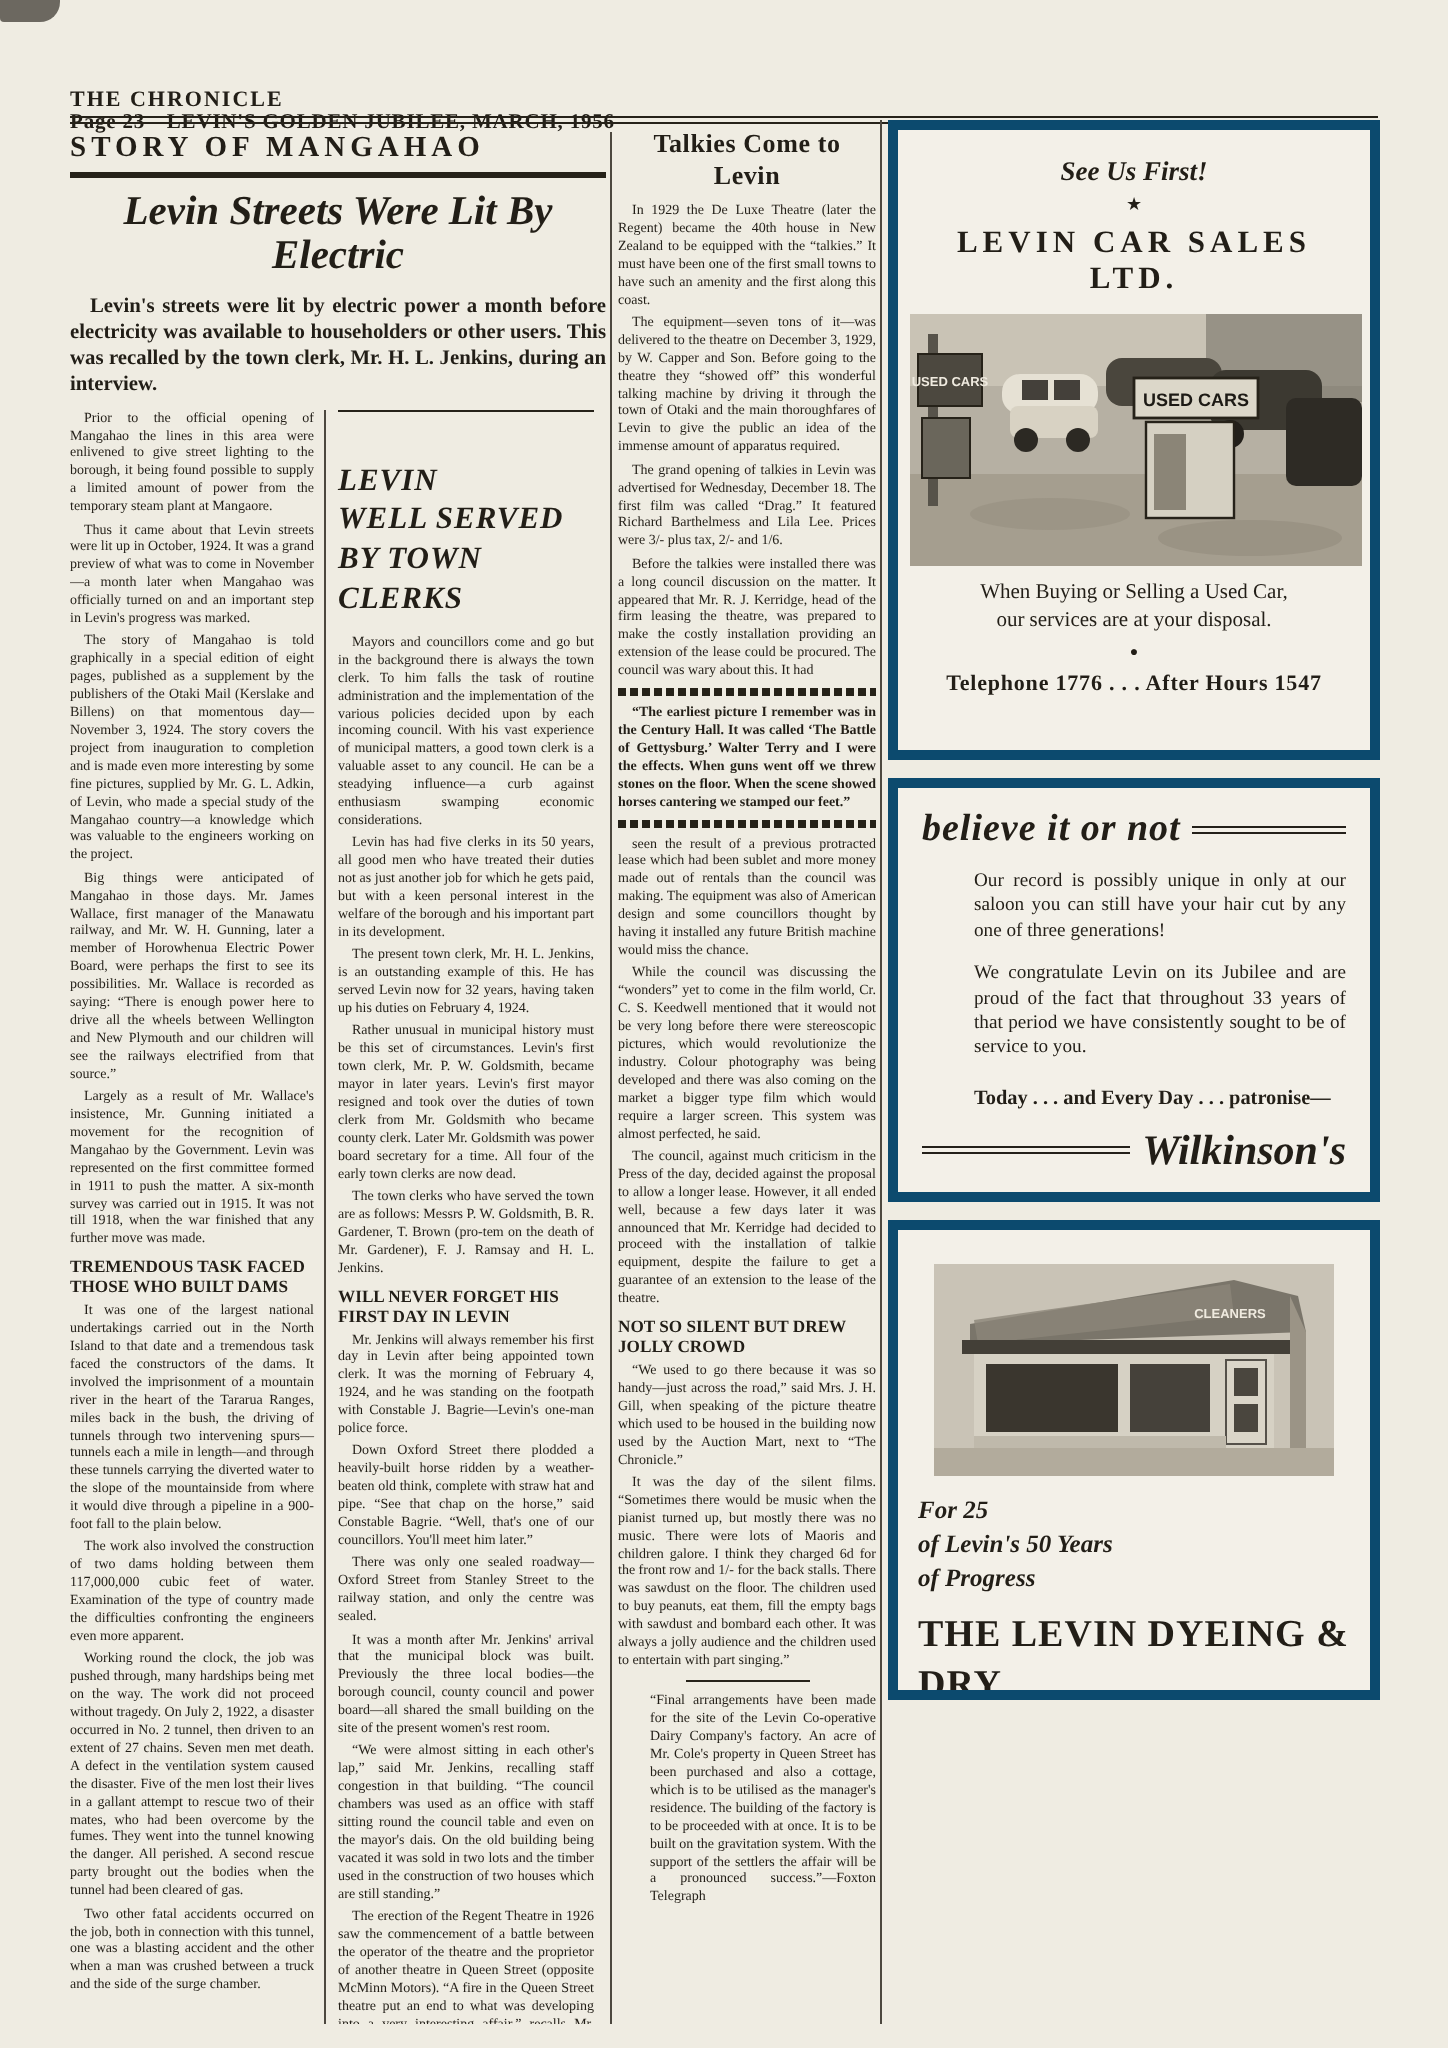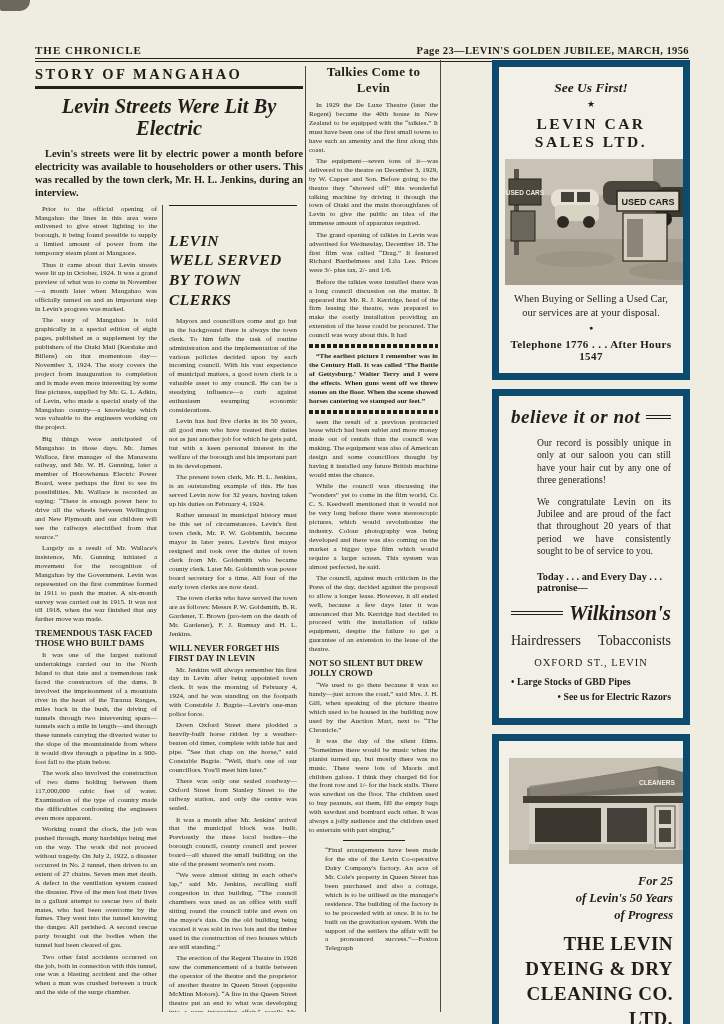--- a/index.html
+++ b/index.html
@@ -5,21 +5,21 @@
   * { box-sizing: border-box; margin: 0; padding: 0; }
   html,body { width:724px; height:1024px; }
   body {
     position: relative;
     background: #efece2;
     color: #221e17;
     font-family: "Liberation Serif", "DejaVu Serif", serif;
     overflow: hidden;
   }
   
-  .masthead { position:absolute; left:35px; right:35px; top:44px; display:flex; justify-content:space-between; align-items:baseline; }
+  .masthead { position:absolute; left:35px; right:35px; top:44px; display:flex; justify-content:space-between; align-items:baseline;flex-direction:column; }
   .paper-name { font-size:11px; font-weight:bold; letter-spacing:1px; }
   .page-info  { font-size:10.5px; font-weight:bold; letter-spacing:.4px; }
   .header-rule { position:absolute; left:35px; right:35px; top:58px; height:4px;
                  border-top:1.5px solid #262219; border-bottom:1px solid #262219; }
   .scan-smudge { position:absolute; left:0; top:0; width:30px; height:11px; background:#35302a; opacity:.7; border-radius:0 0 10px 2px; }
 
   
   .vrule { position:absolute; width:1px; background:#4d483f; }
   #vr1 { left:305px; top:66px;  height:946px; }
   #vr2 { left:440px; top:60px;  height:952px; }
@@ -45,45 +45,45 @@
 
   
   #col-talkies { position:absolute; left:309px; top:64px; width:129px; height:948px; overflow:hidden; }
   .talkies-title { font-size:13px; font-weight:bold; text-align:center; margin-bottom:5px; letter-spacing:.3px; }
   .deco-rule { height:4px; background:repeating-linear-gradient(90deg,#262219 0 4px,transparent 4px 6px); margin:4px 0; }
   .se-title { font-size:12.5px; font-weight:bold; text-align:center; margin:3px 0 4px; }
   .se-box p { font-weight:bold; }
 
   
   #col-ads { position:absolute; left:444px; top:60px; width:246px; }
-  .ad-box { border:7px solid #0c4a6e; background:rgba(252,250,243,.35); overflow:hidden;margin-left:48px; }
+  .ad-box { border:5px solid #0c4a6e; background:rgba(252,250,243,.35); overflow:hidden; }
   #ad-cars { height:320px; padding:8px 6px; text-align:center; }
   .see-us { font-size:13.5px; font-weight:bold; font-style:italic; margin-top:5px; }
   .star { font-size:9px; margin-top:3px; }
   .car-name { font-size:15.5px; font-weight:bold; letter-spacing:2.5px; margin-top:6px; }
   .photo-frame { margin:8px auto 0; display:block; }
   .caption { font-size:10.5px; line-height:14px; margin-top:7px; }
   .dot { font-size:7px; margin-top:4px; }
   .phone { font-size:11px; font-weight:bold; margin-top:6px; letter-spacing:.4px; }
 
-  #ad-wilkinsons { height:336px; margin-top:9px; padding:10px 12px; }
+  #ad-wilkinsons { height:212px; margin-top:9px; padding:10px 12px; }
   .bion-row { display:flex; align-items:center; gap:6px; }
   .bion-text { font-size:19px; font-weight:bold; font-style:italic; white-space:nowrap; letter-spacing:.5px; }
   .bion-rule { flex:1; height:4px; border-top:1.5px solid #24201a; border-bottom:1.5px solid #24201a; }
   .w-para { font-size:9.6px; line-height:12.4px; margin:9px 0 0 26px; text-align:justify; }
   .w-patronise { font-size:10.2px; font-weight:bold; margin:13px 0 0 26px; }
   .w-name-row { display:flex; align-items:center; margin-top:8px; }
   .w-rule { flex:1; height:4px; border-top:1.5px solid #24201a; border-bottom:1.5px solid #24201a; }
   .w-name { font-size:21px; font-weight:bold; font-style:italic; margin-left:6px; white-space:nowrap; }
   .w-roles { display:flex; justify-content:space-between; margin-top:7px; font-size:14px; }
   .w-address { text-align:center; margin-top:8px; font-size:10.5px; letter-spacing:1px; }
   .w-bullet1 { font-size:9.8px; font-weight:bold; margin-top:8px; }
   .w-bullet2 { font-size:9.8px; font-weight:bold; text-align:right; margin-top:4px; }
 
-  #ad-dyeing { height:336px; margin-top:9px; padding:9px 10px; text-align:right; }
+  #ad-dyeing { height:240px; margin-top:9px; padding:9px 10px; text-align:left; }
   .dy-intro { font-size:12.5px; font-weight:bold; font-style:italic; line-height:17px; }
   .dy-intro-wrap { margin-top:9px; }
   .dy-name { font-size:19px; font-weight:bold; line-height:25px; letter-spacing:.5px; }
   .dy-name-wrap { margin-top:7px; }
   .dy-outro-wrap { margin-top:8px; }
 </style>
 </head>
 <body>
 
 <div class="scan-smudge"></div>
@@ -126,21 +126,21 @@
         <div class="tc-title">WELL SERVED</div>
         <div class="tc-title">BY TOWN CLERKS</div>
       </div>
       <p class="bt">Mayors and councillors come and go but in the background there is always the town clerk. To him falls the task of routine administration and the implementation of the various policies decided upon by each incoming council. With his vast experience of municipal matters, a good town clerk is a valuable asset to any council. He can be a steadying influence—a curb against enthusiasm swamping economic considerations.</p>
       <p class="bt">Levin has had five clerks in its 50 years, all good men who have treated their duties not as just another job for which he gets paid, but with a keen personal interest in the welfare of the borough and his important part in its development.</p>
       <p class="bt">The present town clerk, Mr. H. L. Jenkins, is an outstanding example of this. He has served Levin now for 32 years, having taken up his duties on February 4, 1924.</p>
       <p class="bt">Rather unusual in municipal history must be this set of circumstances. Levin's first town clerk, Mr. P. W. Goldsmith, became mayor in later years. Levin's first mayor resigned and took over the duties of town clerk from Mr. Goldsmith who became county clerk. Later Mr. Goldsmith was power board secretary for a time. All four of the early town clerks are now dead.</p>
       <p class="bt">The town clerks who have served the town are as follows: Messrs P. W. Goldsmith, B. R. Gardener, T. Brown (pro-tem on the death of Mr. Gardener), F. J. Ramsay and H. L. Jenkins.</p>
       <div class="col-subhead">WILL NEVER FORGET HIS FIRST DAY IN LEVIN</div>
       <p class="bt">Mr. Jenkins will always remember his first day in Levin after being appointed town clerk. It was the morning of February 4, 1924, and he was standing on the footpath with Constable J. Bagrie—Levin's one-man police force.</p>
-      <p class="bt">Down Oxford Street there plodded a heavily-built horse ridden by a weather-beaten old timer, complete with table hat and pipe. “See that chap on the horse,” said Constable Bagrie. “Well, that's one of our councillors. You'll meet him later.”</p>
+      <p class="bt">Down Oxford Street there plodded a heavily-built horse ridden by a weather-beaten old think, complete with straw hat and pipe. “See that chap on the horse,” said Constable Bagrie. “Well, that's one of our councillors. You'll meet him later.”</p>
       <p class="bt">There was only one sealed roadway—Oxford Street from Stanley Street to the railway station, and only the centre was sealed.</p>
       <p class="bt">It was a month after Mr. Jenkins' arrival that the municipal block was built. Previously the three local bodies—the borough council, county council and power board—all shared the small building on the site of the present women's rest room.</p>
       <p class="bt">“We were almost sitting in each other's lap,” said Mr. Jenkins, recalling staff congestion in that building. “The council chambers was used as an office with staff sitting round the council table and even on the mayor's dais. On the old building being vacated it was sold in two lots and the timber used in the construction of two houses which are still standing.”</p>
       <p class="bt">The erection of the Regent Theatre in 1926 saw the commencement of a battle between the operator of the theatre and the proprietor of another theatre in Queen Street (opposite McMinn Motors). “A fire in the Queen Street theatre put an end to what was developing into a very interesting affair,” recalls Mr. Jenkins.</p>
 
     </div>
   </div>
 </div>
 
 <div id="col-talkies">
@@ -208,21 +208,21 @@
     <div class="dot">●</div>
     <div class="phone">Telephone 1776 . . . After Hours 1547</div>
   </div>
 
   <div class="ad-box" id="ad-wilkinsons">
     <div class="bion-row">
       <span class="bion-text">believe it or not</span>
       <span class="bion-rule"></span>
     </div>
     <p class="w-para">Our record is possibly unique in only at our saloon you can still have your hair cut by any one of three generations!</p>
-    <p class="w-para">We congratulate Levin on its Jubilee and are proud of the fact that throughout 20 years of that period we have consistently sought to be of service to you.</p>
+    <p class="w-para">We congratulate Levin on its Jubilee and are proud of the fact that throughout 33 years of that period we have consistently sought to be of service to you.</p>
     <div class="w-patronise">Today . . . and Every Day . . . patronise—</div>
     <div class="w-name-row">
       <span class="w-rule"></span>
       <span class="w-name">Wilkinson's</span>
     </div>
     <div class="w-roles">
       <span>Hairdressers</span>
       <span>Tobacconists</span>
     </div>
     <div class="w-address">OXFORD ST., LEVIN</div>

